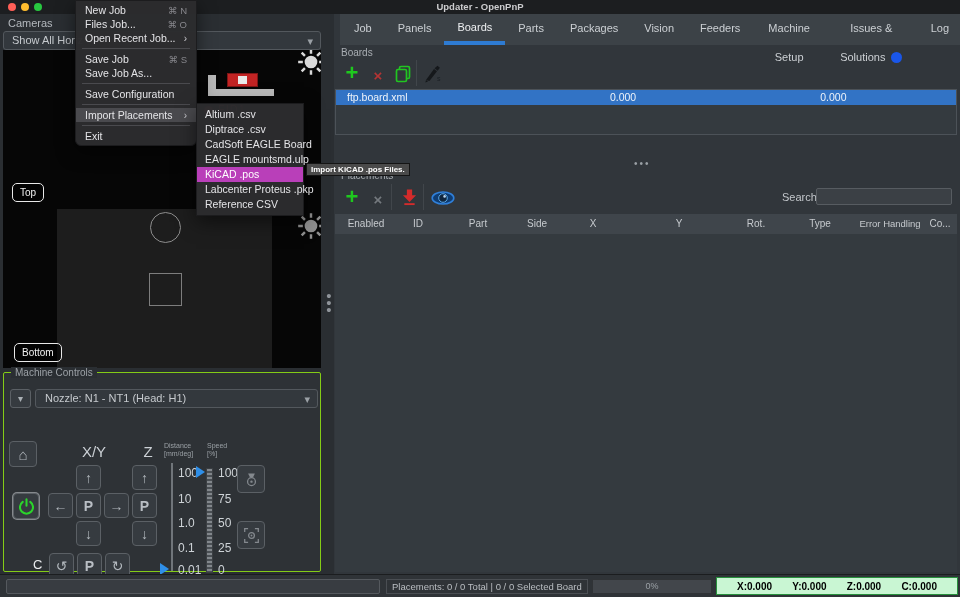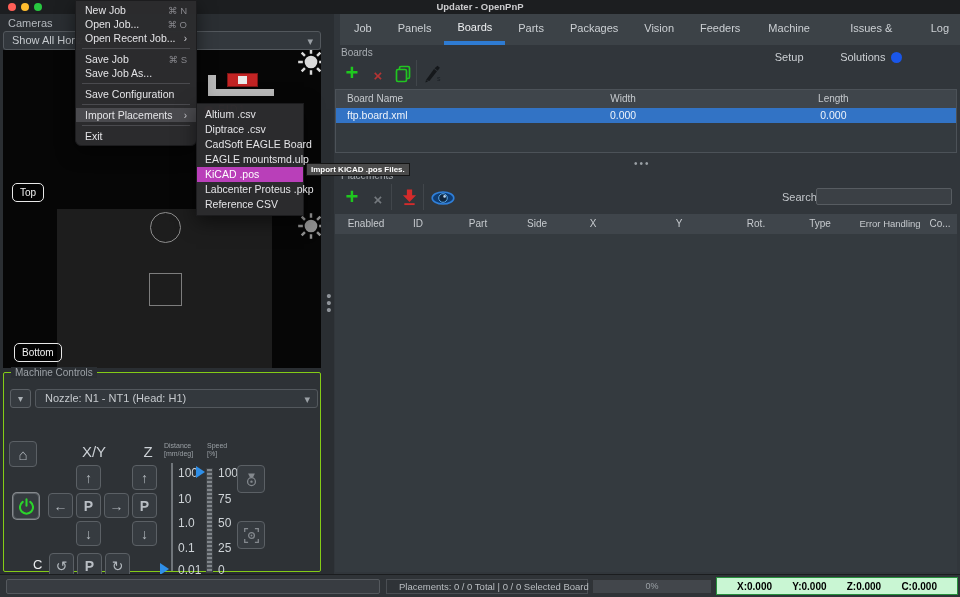--- a/index.html
+++ b/index.html
@@ -108,21 +108,21 @@
   .search-label{ position:absolute; font-size:11px; color:#c3c7cb; }
   .search-input{ position:absolute; width:136px; height:17px; background:#3b4045; border:1px solid #575c61;
     border-radius:2px; }
 
   
   .statusbar{ position:absolute; left:0; top:574px; width:960px; height:23px; background:#2f3337;
     border-top:1px solid #1b1d1f; }
   .sb-field{ position:absolute; left:6px; top:4px; width:374px; height:15px; background:#383c41;
     border:1px solid #55595e; border-radius:2px; }
   .sb-placements{ position:absolute; left:386px; top:4px; width:202px; height:15px; border:1px solid #4a4e53;
-    font-size:9.5px; color:#babec2; line-height:13px; padding-left:12px; white-space:nowrap; }
+    font-size:9.5px; color:#babec2; line-height:13px; padding-left:5px; white-space:nowrap; }
   .sb-progress{ position:absolute; left:592px; top:4px; width:120px; height:15px; background:#42464b;
     border:1px solid #303336; font-size:9px; color:#9aa0a5; text-align:center; line-height:13px; }
   .sb-dro{ position:absolute; left:716px; top:2px; width:242px; height:18px; background:#c9f6d3;
     border:1px solid #27903c; display:flex; justify-content:space-between; align-items:center;
     padding:0 20px; font-size:10px; font-weight:bold; color:#000; }
 
   
   .menu{ position:absolute; left:75px; top:0; width:122px; background:rgba(44,44,46,0.98);
     border:1px solid #1c1c1e; border-radius:0 0 6px 6px; padding:2px 0; z-index:60;
     box-shadow:0 6px 18px rgba(0,0,0,.5); }
@@ -307,25 +307,20 @@
     <div class="tbtn" style="left:89px; top:49px;">
       <svg width="20" height="18" viewBox="0 0 20 18">
         <path d="M2 15L10 4l3 2.3L5.4 16z" fill="#15181b"></path>
         <path d="M10.5 3.3l3-2.5 2.4 2-2.3 3z" fill="#15181b"></path>
         <path d="M2 15l-.6 2.4L4 16.6z" fill="#15181b"></path>
         <text x="13" y="15.5" font-size="7" fill="#1a1f24">s</text>
       </svg>
       </div>
 
     <div class="btable" style="top:75px;">
-      <div class="thead">
-        <div class="col-name">Board Name</div>
-        <div class="col-w">Width</div>
-        <div class="col-l">Length</div>
-      </div>
       <div class="brow">
         <div class="col-name">ftp.board.xml</div>
         <div class="col-w mono">0.000</div>
         <div class="col-l mono">0.000</div>
       </div>
       <div class="btable-body"></div>
     </div>
 
     <div class="hsplit-dots">•••</div>
 
@@ -381,21 +376,21 @@
       <span><span>C:</span><span>0.000</span></span>
     </div>
   </div>
 
   <div class="menu">
     <div class="mi">
       <span>New Job</span>
         <span class="sc">⌘ N</span>
       </div>
     <div class="mi">
-      <span>Open Job...</span>
+      <span>Files Job...</span>
         <span class="sc">⌘ O</span>
       </div>
     <div class="mi">
       <span>Open Recent Job...</span>
         <span class="sub">›</span>
       </div>
     <div class="msep"></div>
     <div class="mi">
       <span>Save Job</span>
         <span class="sc">⌘ S</span>

